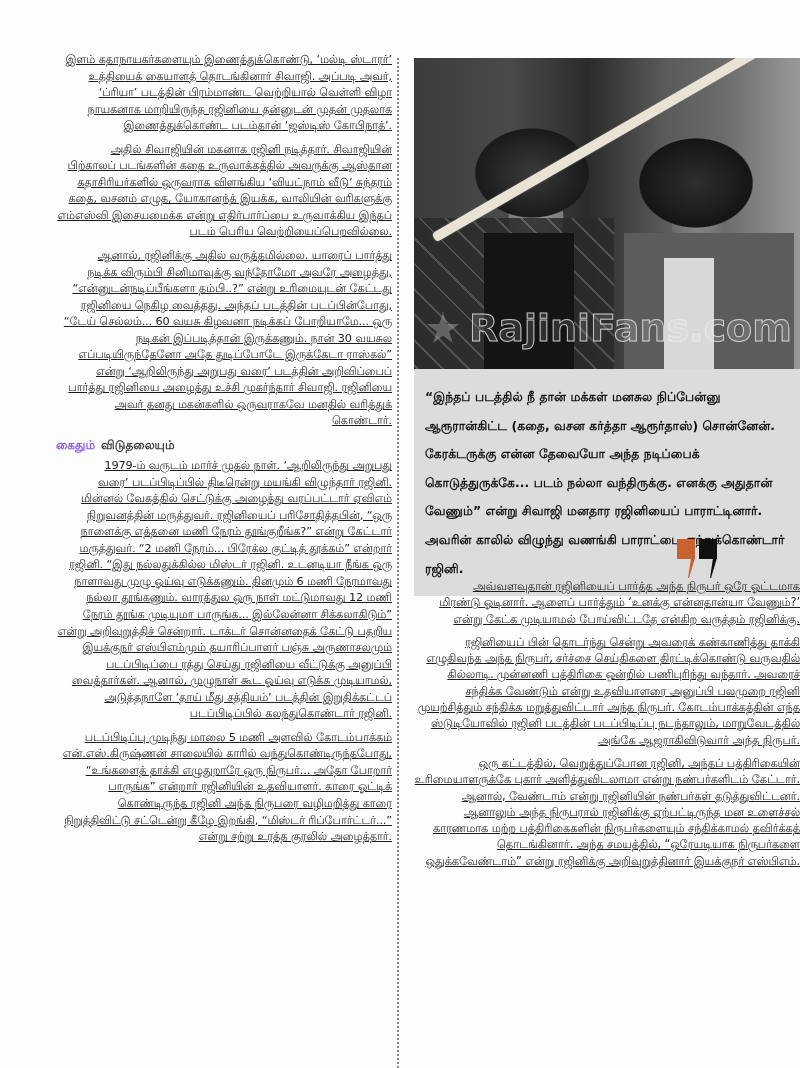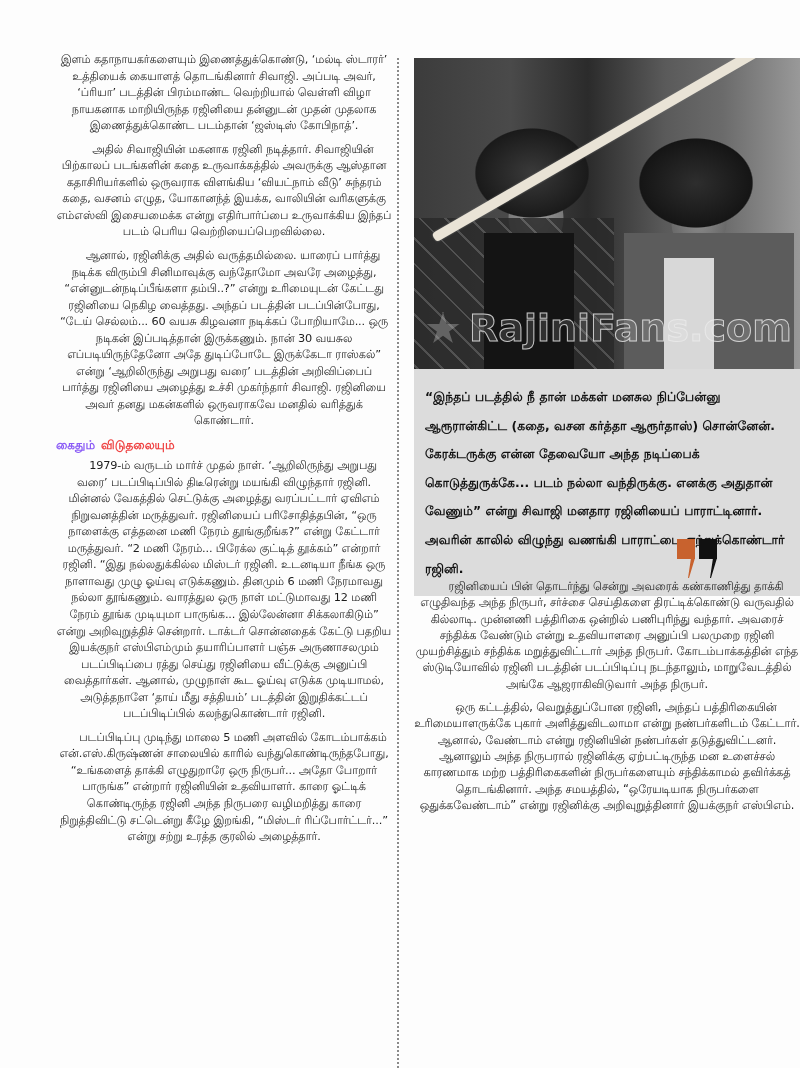--- a/index.html
+++ b/index.html
@@ -7,34 +7,35 @@
   body { position: relative; font-family: "DejaVu Sans", "Liberation Sans", sans-serif; color: #1c1c1c; }
 
   .col { position: absolute; top: 0; }
   .col-left { left: 56px; width: 336px; top: 52px; }
 
   .para {
     font-size: 11.3px;
     line-height: 16.55px;
     letter-spacing: -0.15px;
     margin-bottom: 7px;
-    text-align: center;
+    text-align: right;
+    text-decoration: underline;
   }
   .para.indent { text-indent: 18px; }
 
   .divider {
     position: absolute; left: 397px; top: 58px; width: 0; height: 1010px;
     border-left: 2px dotted #8a8a8a;
   }
 
   .subhead {
     font-size: 12px; font-weight: bold; margin: 6px 0 5px 0; line-height: 16px;
   }
   .subhead .w1 { color: #8b5cf6; }
-  .subhead .w2 { color: #ef4444; margin-left: 6px; }
+  .subhead .w2 { color: #404040; margin-left: 6px; }
 
   
   .photo {
     position: absolute; left: 414px; top: 58px; width: 386px; height: 311px;
     background:
       radial-gradient(ellipse 70px 55px at 118px 115px, #3a3a3a 0%, #1a1a1a 80%, transparent 82%),
       radial-gradient(ellipse 70px 55px at 282px 125px, #2e2e2e 0%, #151515 80%, transparent 82%),
       radial-gradient(ellipse 45px 55px at 122px 160px, #9c9c9c 0%, #7a7a7a 60%, transparent 62%),
       radial-gradient(ellipse 45px 50px at 285px 165px, #8a8a8a 0%, #6a6a6a 60%, transparent 62%),
       linear-gradient(90deg, #3c3c3c 0%, #4a4a4a 25%, #2b2b2b 45%, #5a5a5a 65%, #6b6b6b 80%, #999 100%);
@@ -123,15 +124,16 @@
   <p class="quote-text">“இந்தப் படத்தில் நீ தான் மக்கள் மனசுல நிப்பேன்னு ஆரூரான்கிட்ட (கதை, வசன கர்த்தா ஆரூர்தாஸ்) சொன்னேன். கேரக்டருக்கு என்ன தேவையோ அந்த நடிப்பைக் கொடுத்துருக்கே... படம் நல்லா வந்திருக்கு. எனக்கு அதுதான் வேணும்” என்று சிவாஜி மனதார ரஜினியைப் பாராட்டினார். அவரின் காலில் விழுந்து வணங்கி பாராட்டை ஏற்றுக்கொண்டார் ரஜினி.</p>
 </div>
 <div class="close-quote">
   <div class="q1"></div>
     <div class="q1t"></div>
   <div class="q2"></div>
     <div class="q2t"></div>
 </div>
 
 <div class="right-body">
+  <p class="para indent">அவ்வளவுதான் ரஜினியைப் பார்த்த அந்த நிருபர் ஒரே ஓட்டமாக மிரண்டு ஓடினார். ஆளைப் பார்த்தும் ‘உனக்கு என்னதான்யா வேணும்?’ என்று கேட்க முடியாமல் போய்விட்டதே என்கிற வருத்தம் ரஜினிக்கு.</p>
   <p class="para indent">ரஜினியைப் பின் தொடர்ந்து சென்று அவரைக் கண்காணித்து தாக்கி எழுதிவந்த அந்த நிருபர், சர்ச்சை செய்திகளை திரட்டிக்கொண்டு வருவதில் கில்லாடி. முன்னணி பத்திரிகை ஒன்றில் பணிபுரிந்து வந்தார். அவரைச் சந்திக்க வேண்டும் என்று உதவியாளரை அனுப்பி பலமுறை ரஜினி முயற்சித்தும் சந்திக்க மறுத்துவிட்டார் அந்த நிருபர். கோடம்பாக்கத்தின் எந்த ஸ்டுடியோவில் ரஜினி படத்தின் படப்பிடிப்பு நடந்தாலும், மாறுவேடத்தில் அங்கே ஆஜராகிவிடுவார் அந்த நிருபர்.</p>
   <p class="para indent">ஒரு கட்டத்தில், வெறுத்துப்போன ரஜினி, அந்தப் பத்திரிகையின் உரிமையாளருக்கே புகார் அளித்துவிடலாமா என்று நண்பர்களிடம் கேட்டார். ஆனால், வேண்டாம் என்று ரஜினியின் நண்பர்கள் தடுத்துவிட்டனர். ஆனாலும் அந்த நிருபரால் ரஜினிக்கு ஏற்பட்டிருந்த மன உளைச்சல் காரணமாக மற்ற பத்திரிகைகளின் நிருபர்களையும் சந்திக்காமல் தவிர்க்கத் தொடங்கினார். அந்த சமயத்தில், “ஒரேயடியாக நிருபர்களை ஒதுக்கவேண்டாம்” என்று ரஜினிக்கு அறிவுறுத்தினார் இயக்குநர் எஸ்பிஎம்.</p>
 </div>
 
 </body></html>

